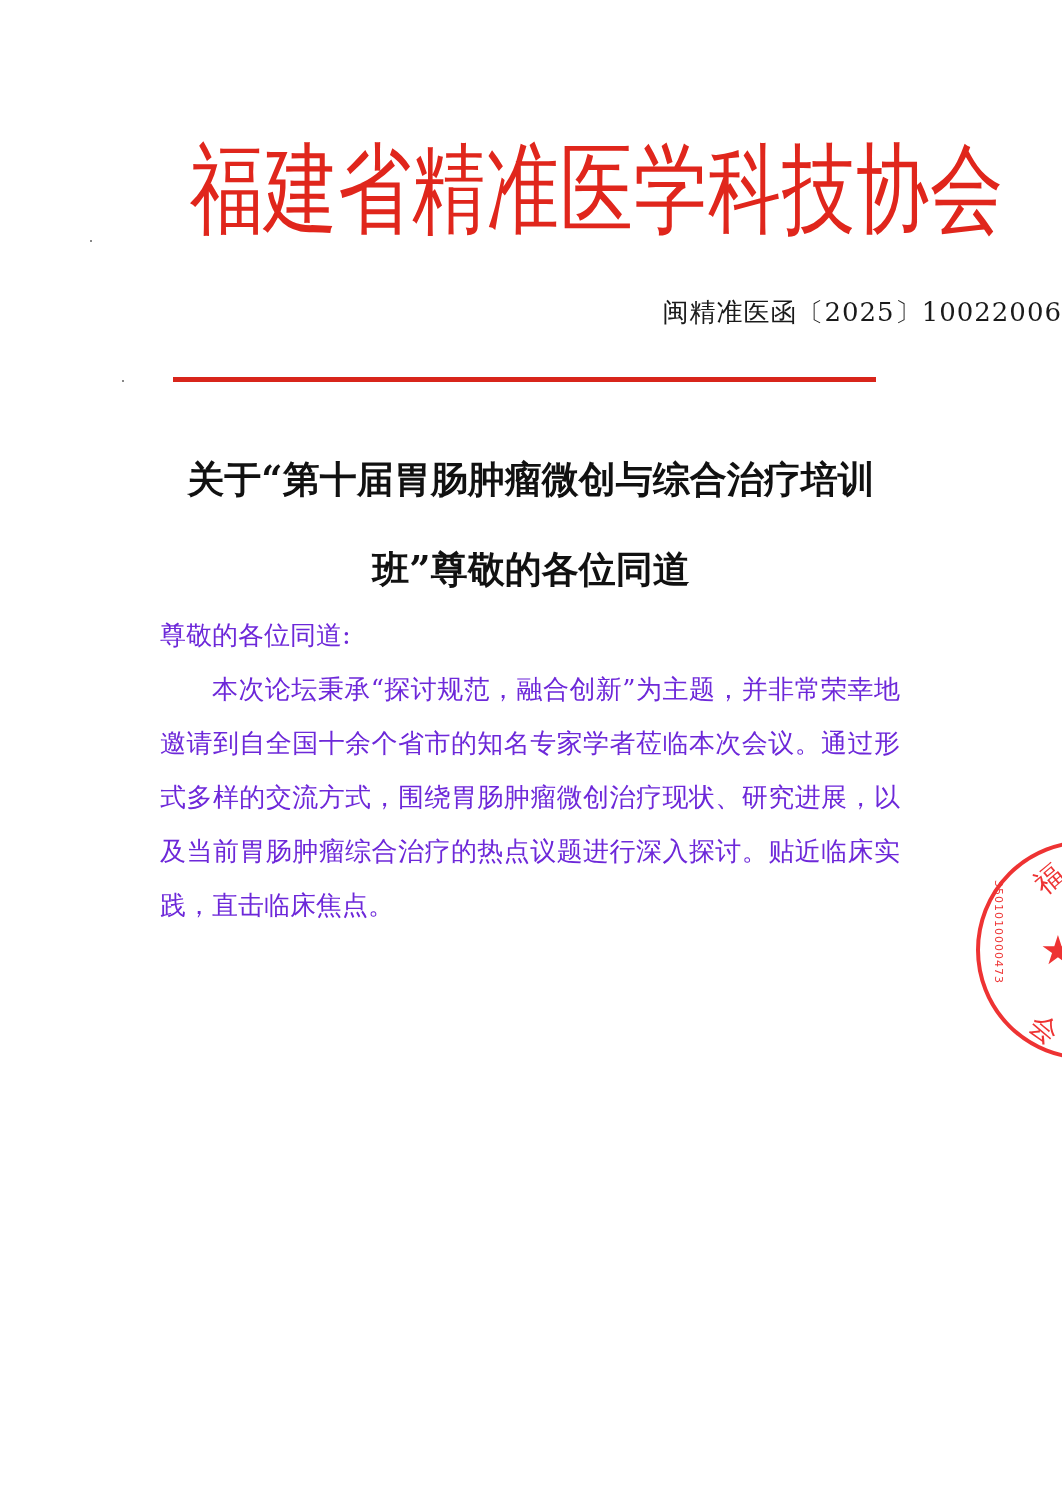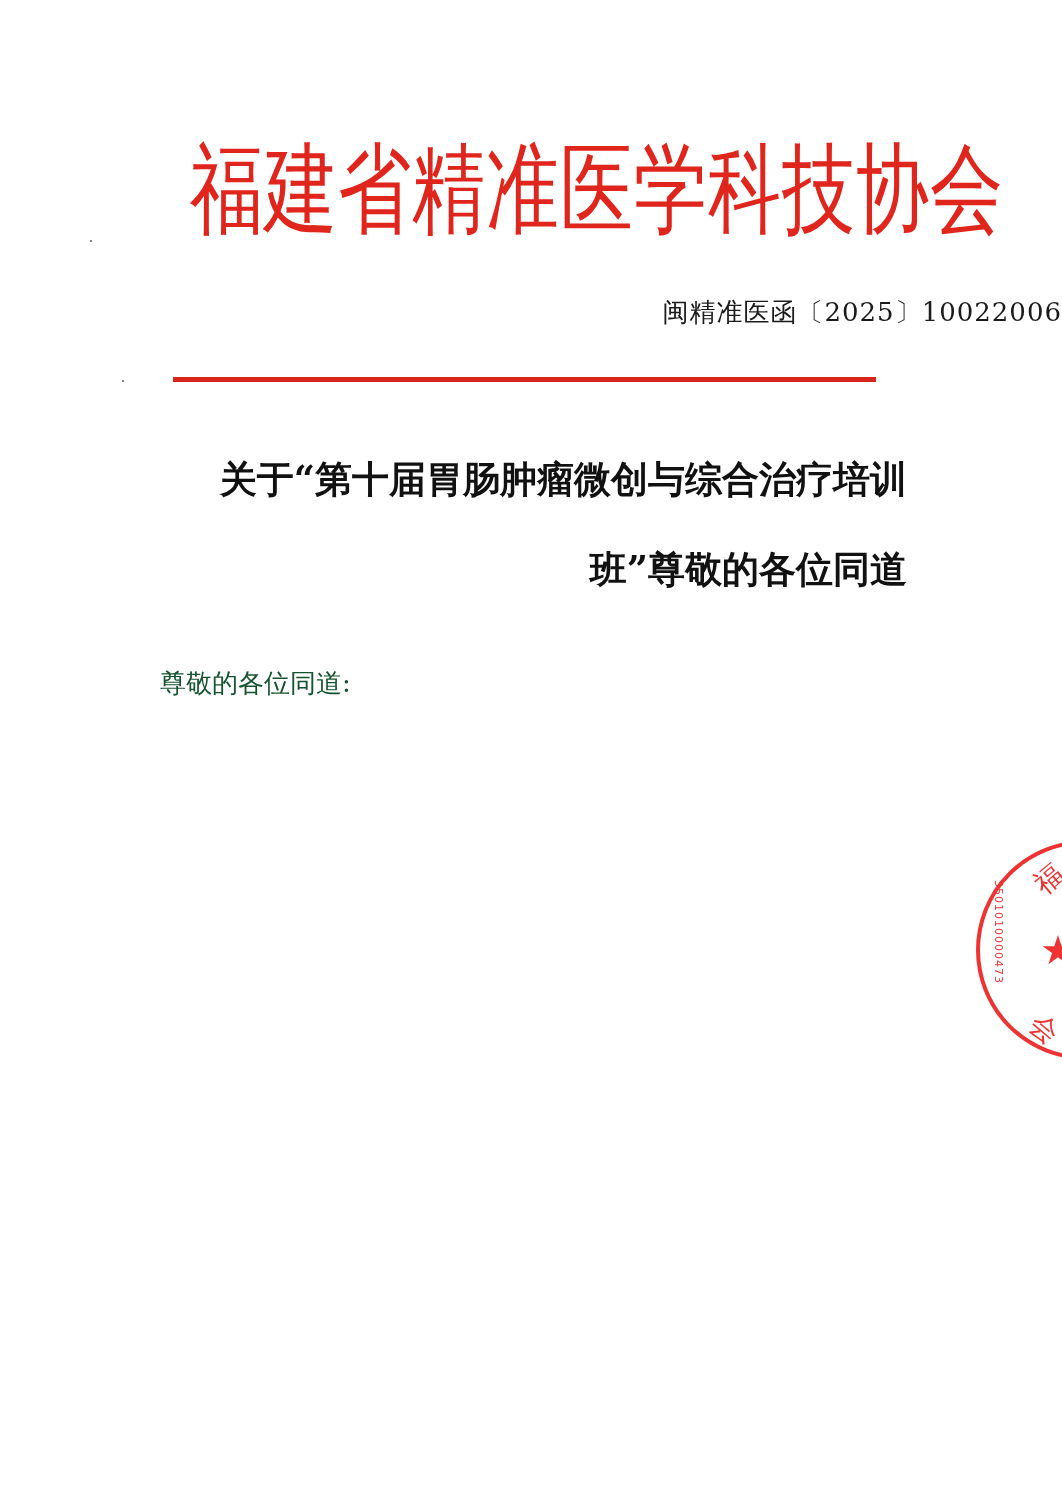--- a/index.html
+++ b/index.html
@@ -1,23 +1,23 @@
 <!DOCTYPE html>
 <html><head>
 <meta charset="utf-8">
 <style>
   html, body { margin: 0; padding: 0; background: #ffffff; }
   body { width: 1062px; height: 1500px; position: relative; overflow: hidden; font-family: "DejaVu Serif", serif; color: #111; }
   .org-title { position: absolute; left: 190px; top: 88px; width: 700px; text-align: center; font-family: "DejaVu Sans", sans-serif; font-size: 73px; color: #e0261c; letter-spacing: 1px; line-height: 150px; transform: scaleY(1.35); transform-origin: top; white-space: nowrap; }
   .doc-number { position: absolute; left: 0; width: 1062px; top: 295px; text-align: right; font-size: 26px; letter-spacing: 1px; color: #1a1a1a; }
   .red-rule { position: absolute; left: 173px; top: 377px; width: 703px; height: 5px; background: #d8251b; }
-  .letter-title { position: absolute; left: 155px; width: 752px; font-family: "DejaVu Serif", serif; font-weight: bold; font-size: 37px; color: #111; text-align: right; white-space: nowrap; }
+  .letter-title { position: absolute; left: 155px; width: 752px; font-family: "DejaVu Serif", serif; font-weight: bold; font-size: 37px; color: #111; text-align: center; white-space: nowrap; }
   .t1 { top: 455px; }
   .t2 { top: 545px; }
-  .body-text { position: absolute; left: 160px; top: 656px; width: 740px; font-size: 26px; line-height: 54px; color: #14532d; }
+  .body-text { position: absolute; left: 160px; top: 608px; width: 740px; font-size: 26px; line-height: 54px; color: #6d28d9; }
   .body-text p { margin: 0; text-align: justify; }
   .indent { text-indent: 2em; }
   .seal { position: absolute; left: 976px; top: 840px; width: 220px; height: 220px; border: 4px solid #e33; border-radius: 50%; box-sizing: border-box; }
   .seal-code { position: absolute; left: 992px; top: 880px; font-family: "DejaVu Sans", sans-serif; font-size: 11px; color: #e33; writing-mode: vertical-rl; letter-spacing: 1px; }
   .seal-star { position: absolute; left: 1040px; top: 930px; font-size: 40px; color: #e33; line-height: 40px; }
   .seal-char1 { position: absolute; left: 1035px; top: 860px; font-size: 28px; color: #e33; transform: rotate(-40deg); }
   .seal-char2 { position: absolute; left: 1030px; top: 1010px; font-size: 28px; color: #e33; transform: rotate(40deg); }
   .dot { position: absolute; width: 2px; height: 2px; background: #888; }
 </style>
 </head>
@@ -25,20 +25,21 @@
 
 <div class="org-title">福建省精准医学科技协会</div>
 <div class="doc-number">闽精准医函〔2025〕10022006</div>
 <div class="red-rule"></div>
 
 <div class="letter-title t1">关于“第十届胃肠肿瘤微创与综合治疗培训</div>
 <div class="letter-title t2">班”尊敬的各位同道</div>
 
 <div class="body-text">
   <p>尊敬的各位同道:</p>
+  <p class="indent">本次论坛秉承“探讨规范，融合创新”为主题，并非常荣幸地邀请到自全国十余个省市的知名专家学者莅临本次会议。通过形式多样的交流方式，围绕胃肠肿瘤微创治疗现状、研究进展，以及当前胃肠肿瘤综合治疗的热点议题进行深入探讨。贴近临床实践，直击临床焦点。</p>
 </div>
 
 <div class="seal"></div>
 <div class="seal-code">3501010000473</div>
 <div class="seal-char1">福</div>
 <div class="seal-star">★</div>
 <div class="seal-char2">会</div>
 
 <div class="dot" style="left:90px;top:240px;"></div>
 <div class="dot" style="left:122px;top:380px;"></div>

